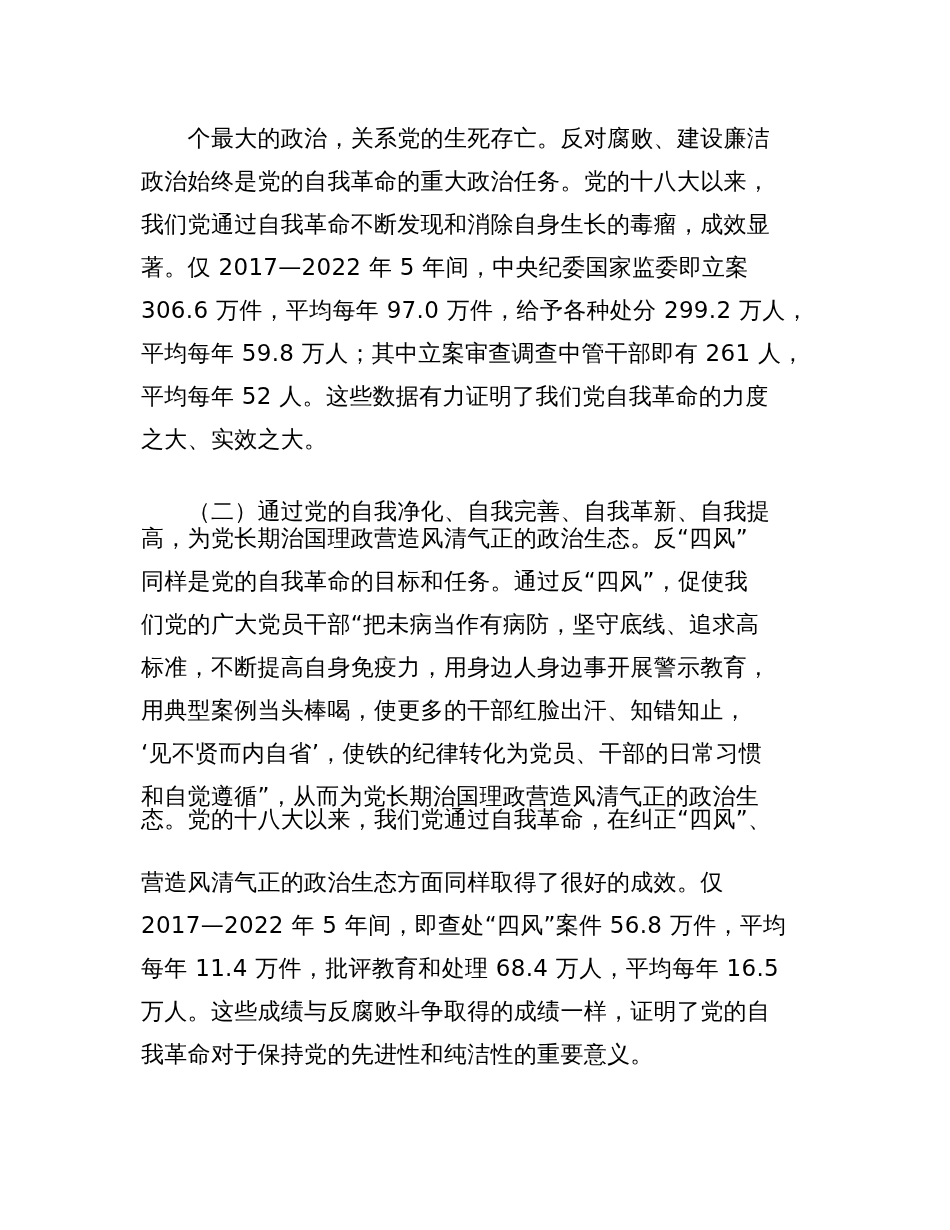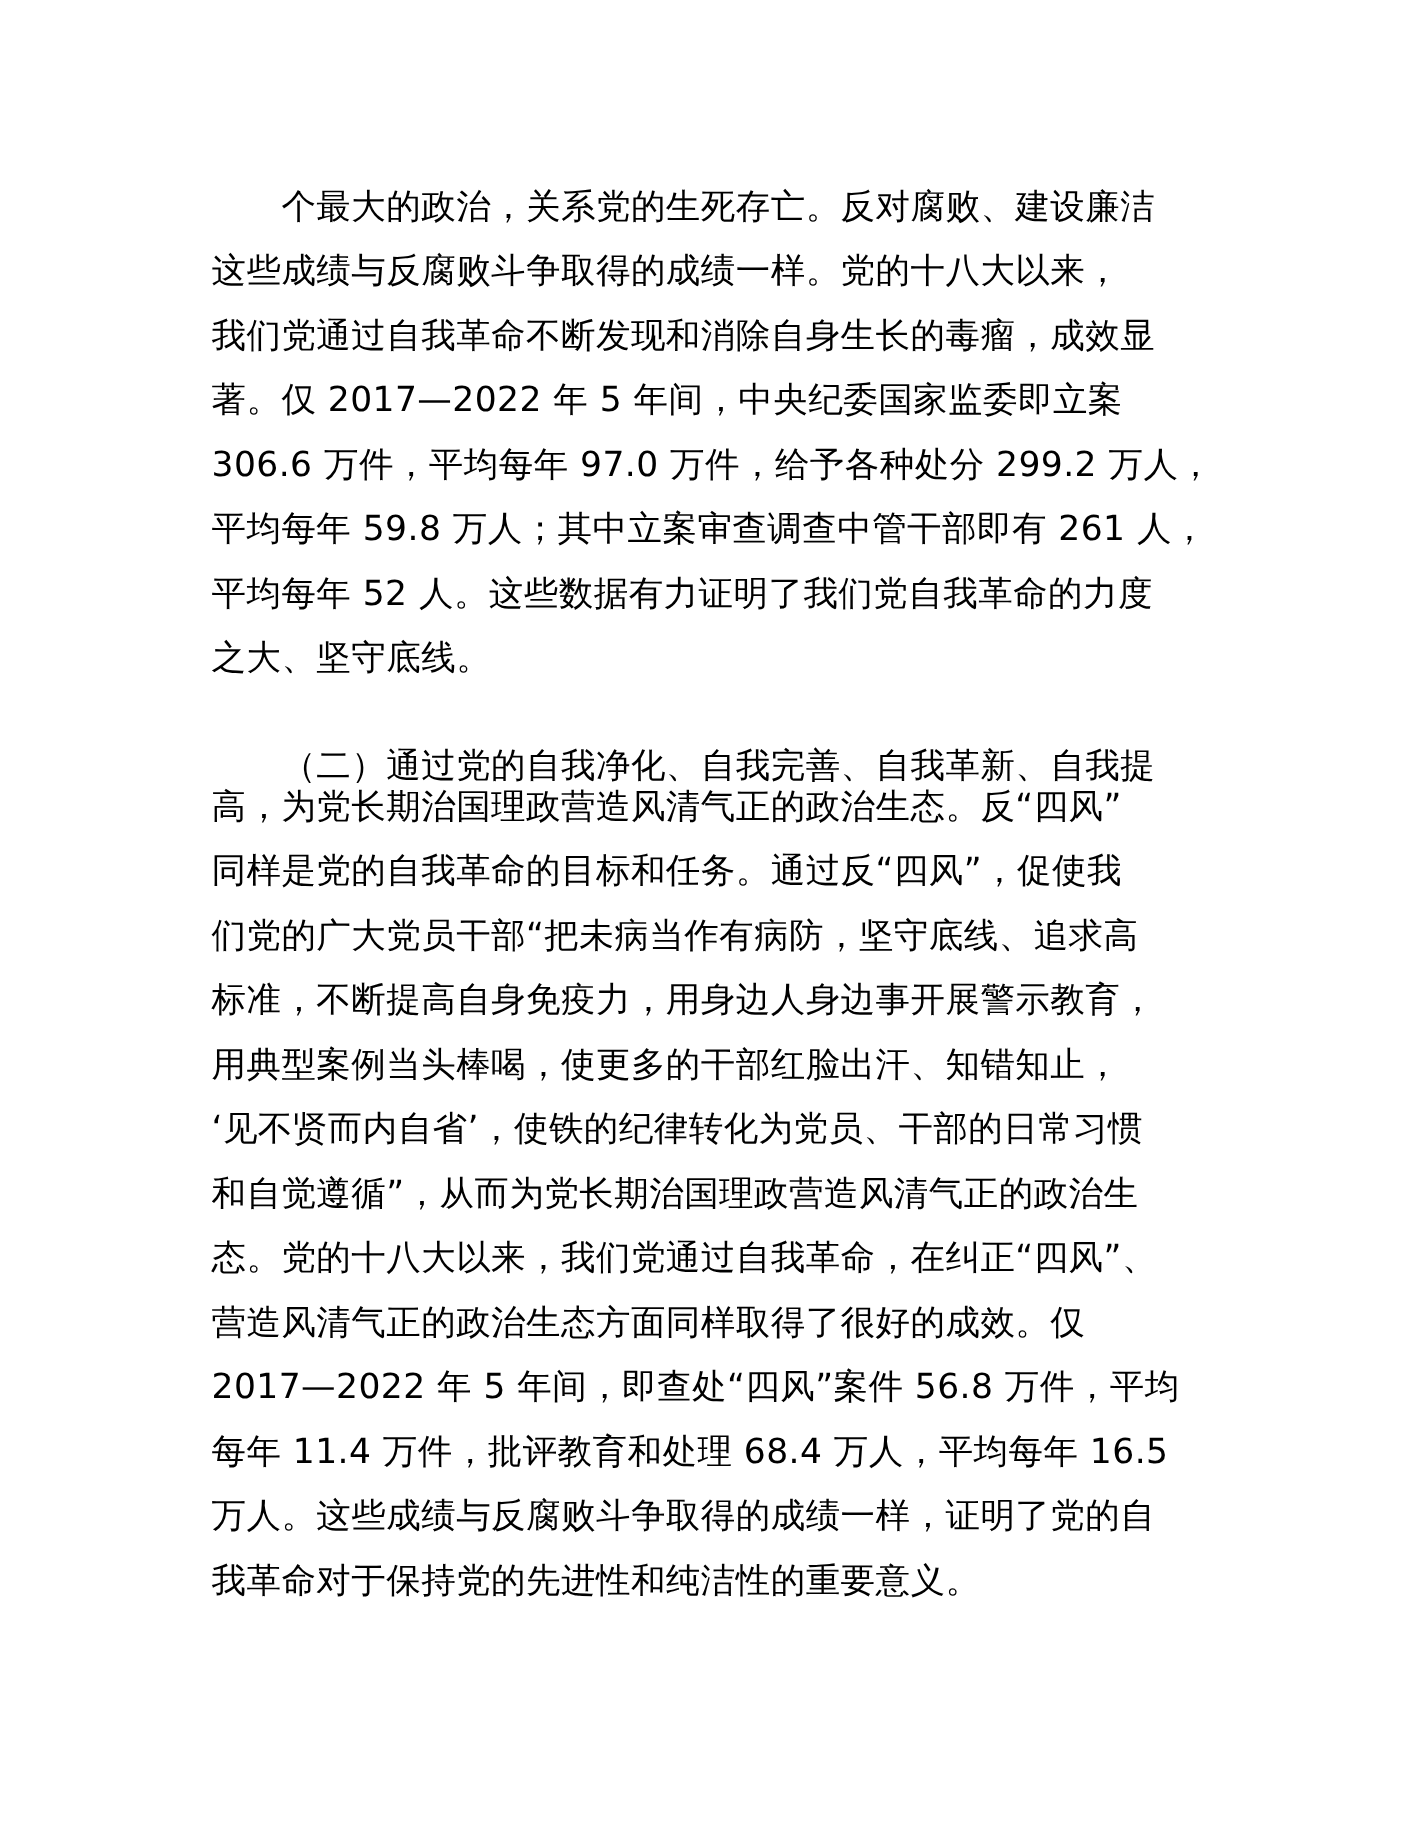--- a/index.html
+++ b/index.html
@@ -31,38 +31,38 @@
       white-space: nowrap;
       letter-spacing: 0.3px;
     }
   </style>
 </head>
 <body>
 
 <div class="page">
   <div>
     <div class="line" style="top:123px">　　个最大的政治，关系党的生死存亡。反对腐败、建设廉洁</div>
-    <div class="line" style="top:166px">这些成绩与反腐败斗争取得的成绩一样。党的十八大以来，</div>
+    <div class="line" style="top:166px">政治始终是党的自我革命的重大政治任务。党的十八大以来，</div>
     <div class="line" style="top:209px">我们党通过自我革命不断发现和消除自身生长的毒瘤，成效显</div>
     <div class="line" style="top:252px">著。仅 2017—2022 年 5 年间，中央纪委国家监委即立案</div>
     <div class="line" style="top:295px">306.6 万件，平均每年 97.0 万件，给予各种处分 299.2 万人，</div>
     <div class="line" style="top:338px">平均每年 59.8 万人；其中立案审查调查中管干部即有 261 人，</div>
     <div class="line" style="top:381px">平均每年 52 人。这些数据有力证明了我们党自我革命的力度</div>
-    <div class="line" style="top:424px">之大、坚守底线。</div>
+    <div class="line" style="top:424px">之大、实效之大。</div>
   </div>
 
   <div>
     <div class="line" style="top:496px">　　（二）通过党的自我净化、自我完善、自我革新、自我提</div>
     <div class="line" style="top:523px">高，为党长期治国理政营造风清气正的政治生态。反“四风”</div>
     <div class="line" style="top:566px">同样是党的自我革命的目标和任务。通过反“四风”，促使我</div>
     <div class="line" style="top:609px">们党的广大党员干部“把未病当作有病防，坚守底线、追求高</div>
     <div class="line" style="top:652px">标准，不断提高自身免疫力，用身边人身边事开展警示教育，</div>
     <div class="line" style="top:695px">用典型案例当头棒喝，使更多的干部红脸出汗、知错知止，</div>
     <div class="line" style="top:738px">‘见不贤而内自省’，使铁的纪律转化为党员、干部的日常习惯</div>
     <div class="line" style="top:781px">和自觉遵循”，从而为党长期治国理政营造风清气正的政治生</div>
-    <div class="line" style="top:824px">态。党的十八大以来，我们党通过自我革命，在纠正“四风”、</div>
+    <div class="line" style="top:804px">态。党的十八大以来，我们党通过自我革命，在纠正“四风”、</div>
     <div class="line" style="top:867px">营造风清气正的政治生态方面同样取得了很好的成效。仅</div>
     <div class="line" style="top:910px">2017—2022 年 5 年间，即查处“四风”案件 56.8 万件，平均</div>
     <div class="line" style="top:953px">每年 11.4 万件，批评教育和处理 68.4 万人，平均每年 16.5</div>
     <div class="line" style="top:996px">万人。这些成绩与反腐败斗争取得的成绩一样，证明了党的自</div>
     <div class="line" style="top:1039px">我革命对于保持党的先进性和纯洁性的重要意义。</div>
   </div>
 </div>
 
 </body></html>

